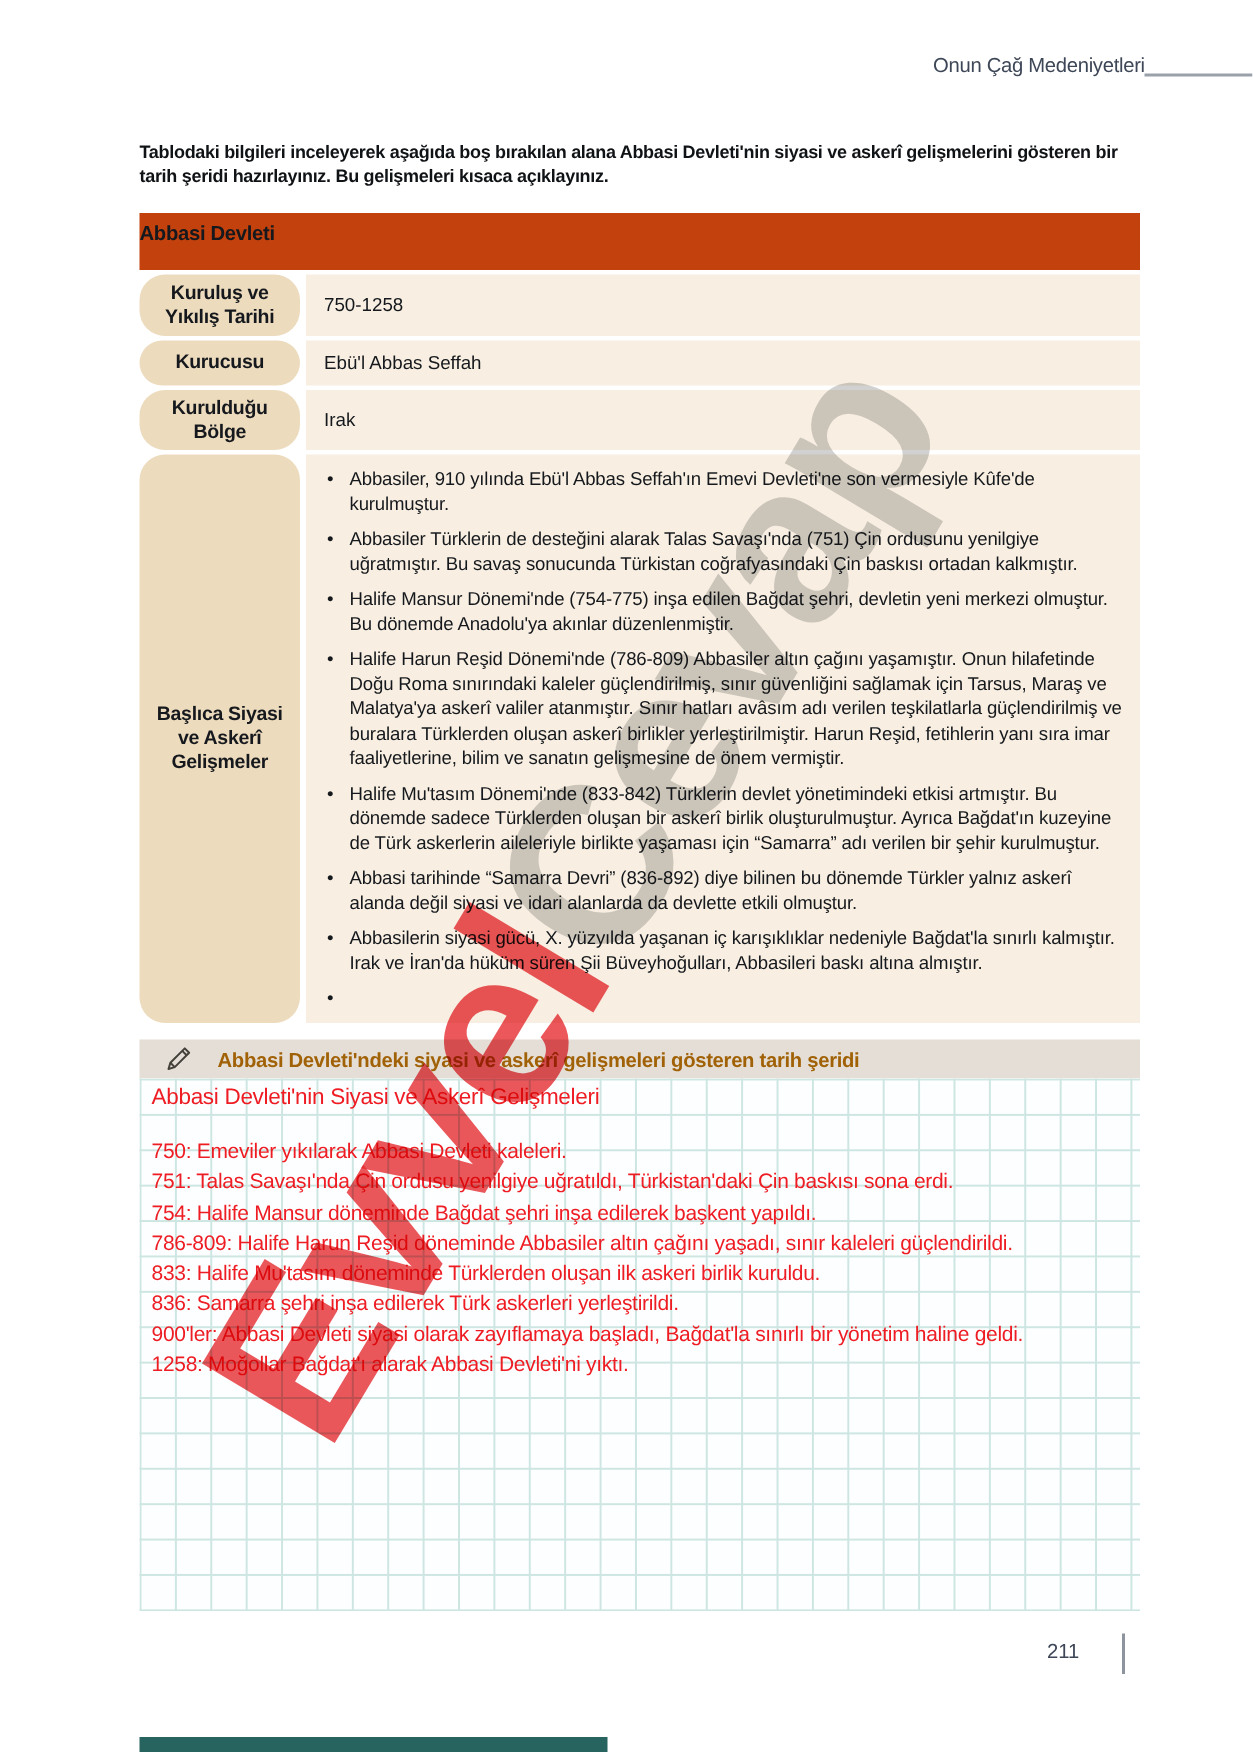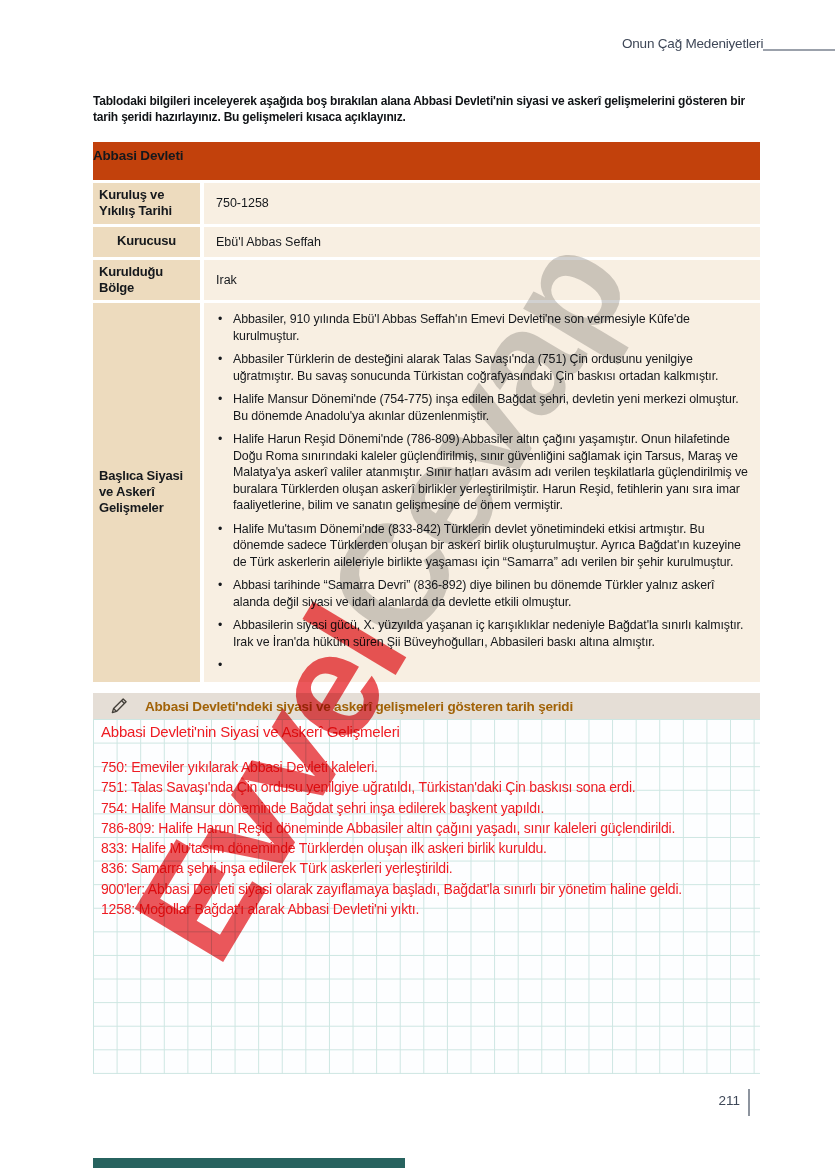--- a/index.html
+++ b/index.html
@@ -22,22 +22,22 @@
 
   
   .tbl{position:absolute;left:93px;top:142px;width:667px;}
   .tbl-title{
     height:38px;line-height:27px;background:#c2410c;text-align:left;
     font-weight:bold;font-size:13.5px;letter-spacing:-0.2px;
   }
   .tbl-row{display:flex;margin-top:3px;}
   .tbl-label{
     width:107px;min-width:107px;background:#eddbbe;box-sizing:border-box;
-    display:flex;align-items:center;justify-content:center;text-align:left;
-    font-weight:bold;font-size:13px;letter-spacing:-0.2px;padding:4px 6px;line-height:1.25;
+    display:flex;align-items:center;justify-content:center;text-align:center;
+    font-weight:bold;font-size:13px;letter-spacing:-0.2px;padding:4px 6px;line-height:1.25;border-radius:17px;
   }
   .tbl-value{
     flex:1;background:#f8efe2;margin-left:4px;box-sizing:border-box;
     display:flex;align-items:center;font-size:12.5px;padding:6px 12px;
   }
   .row-h1{min-height:36px;} .row-h2{min-height:30px;} .row-h3{min-height:38px;}
   .bullets{display:block;padding:8px 12px 8px 14px;}
   .bullet{display:flex;margin:0 0 7px 0;}
   .bullet:last-child{margin-bottom:0;}
   .bullet-dot{width:15px;min-width:15px;font-size:12.4px;line-height:16.5px;}
@@ -71,21 +71,21 @@
     position:absolute;left:-70px;top:520px;width:900px;height:160px;
     transform:rotate(-59deg);
     font-size:150px;font-weight:bold;line-height:160px;text-align:center;
     letter-spacing:-4px;white-space:nowrap;
     pointer-events:none;z-index:10;mix-blend-mode:multiply;
   }
   .wm-red{color:rgba(231,40,45,0.78);}
   .wm-gray{color:rgba(135,135,135,0.38);}
 
   
-  .page-num{position:absolute;left:698px;top:1093px;width:42px;text-align:right;
+  .page-num{position:absolute;left:698px;top:1093px;width:42px;
     font-size:13.5px;color:#3e4757;}
   .page-num-bar{position:absolute;left:748px;top:1089px;width:2px;height:27px;background:#8d949e;}
   .next-section-edge{position:absolute;left:93px;top:1158px;width:312px;height:10px;background:#27635f;}
 </style>
 </head>
 <body>
 
 <div class="hdr-right">Onun Çağ Medeniyetleri</div>
 <div class="hdr-rule"></div>
 

